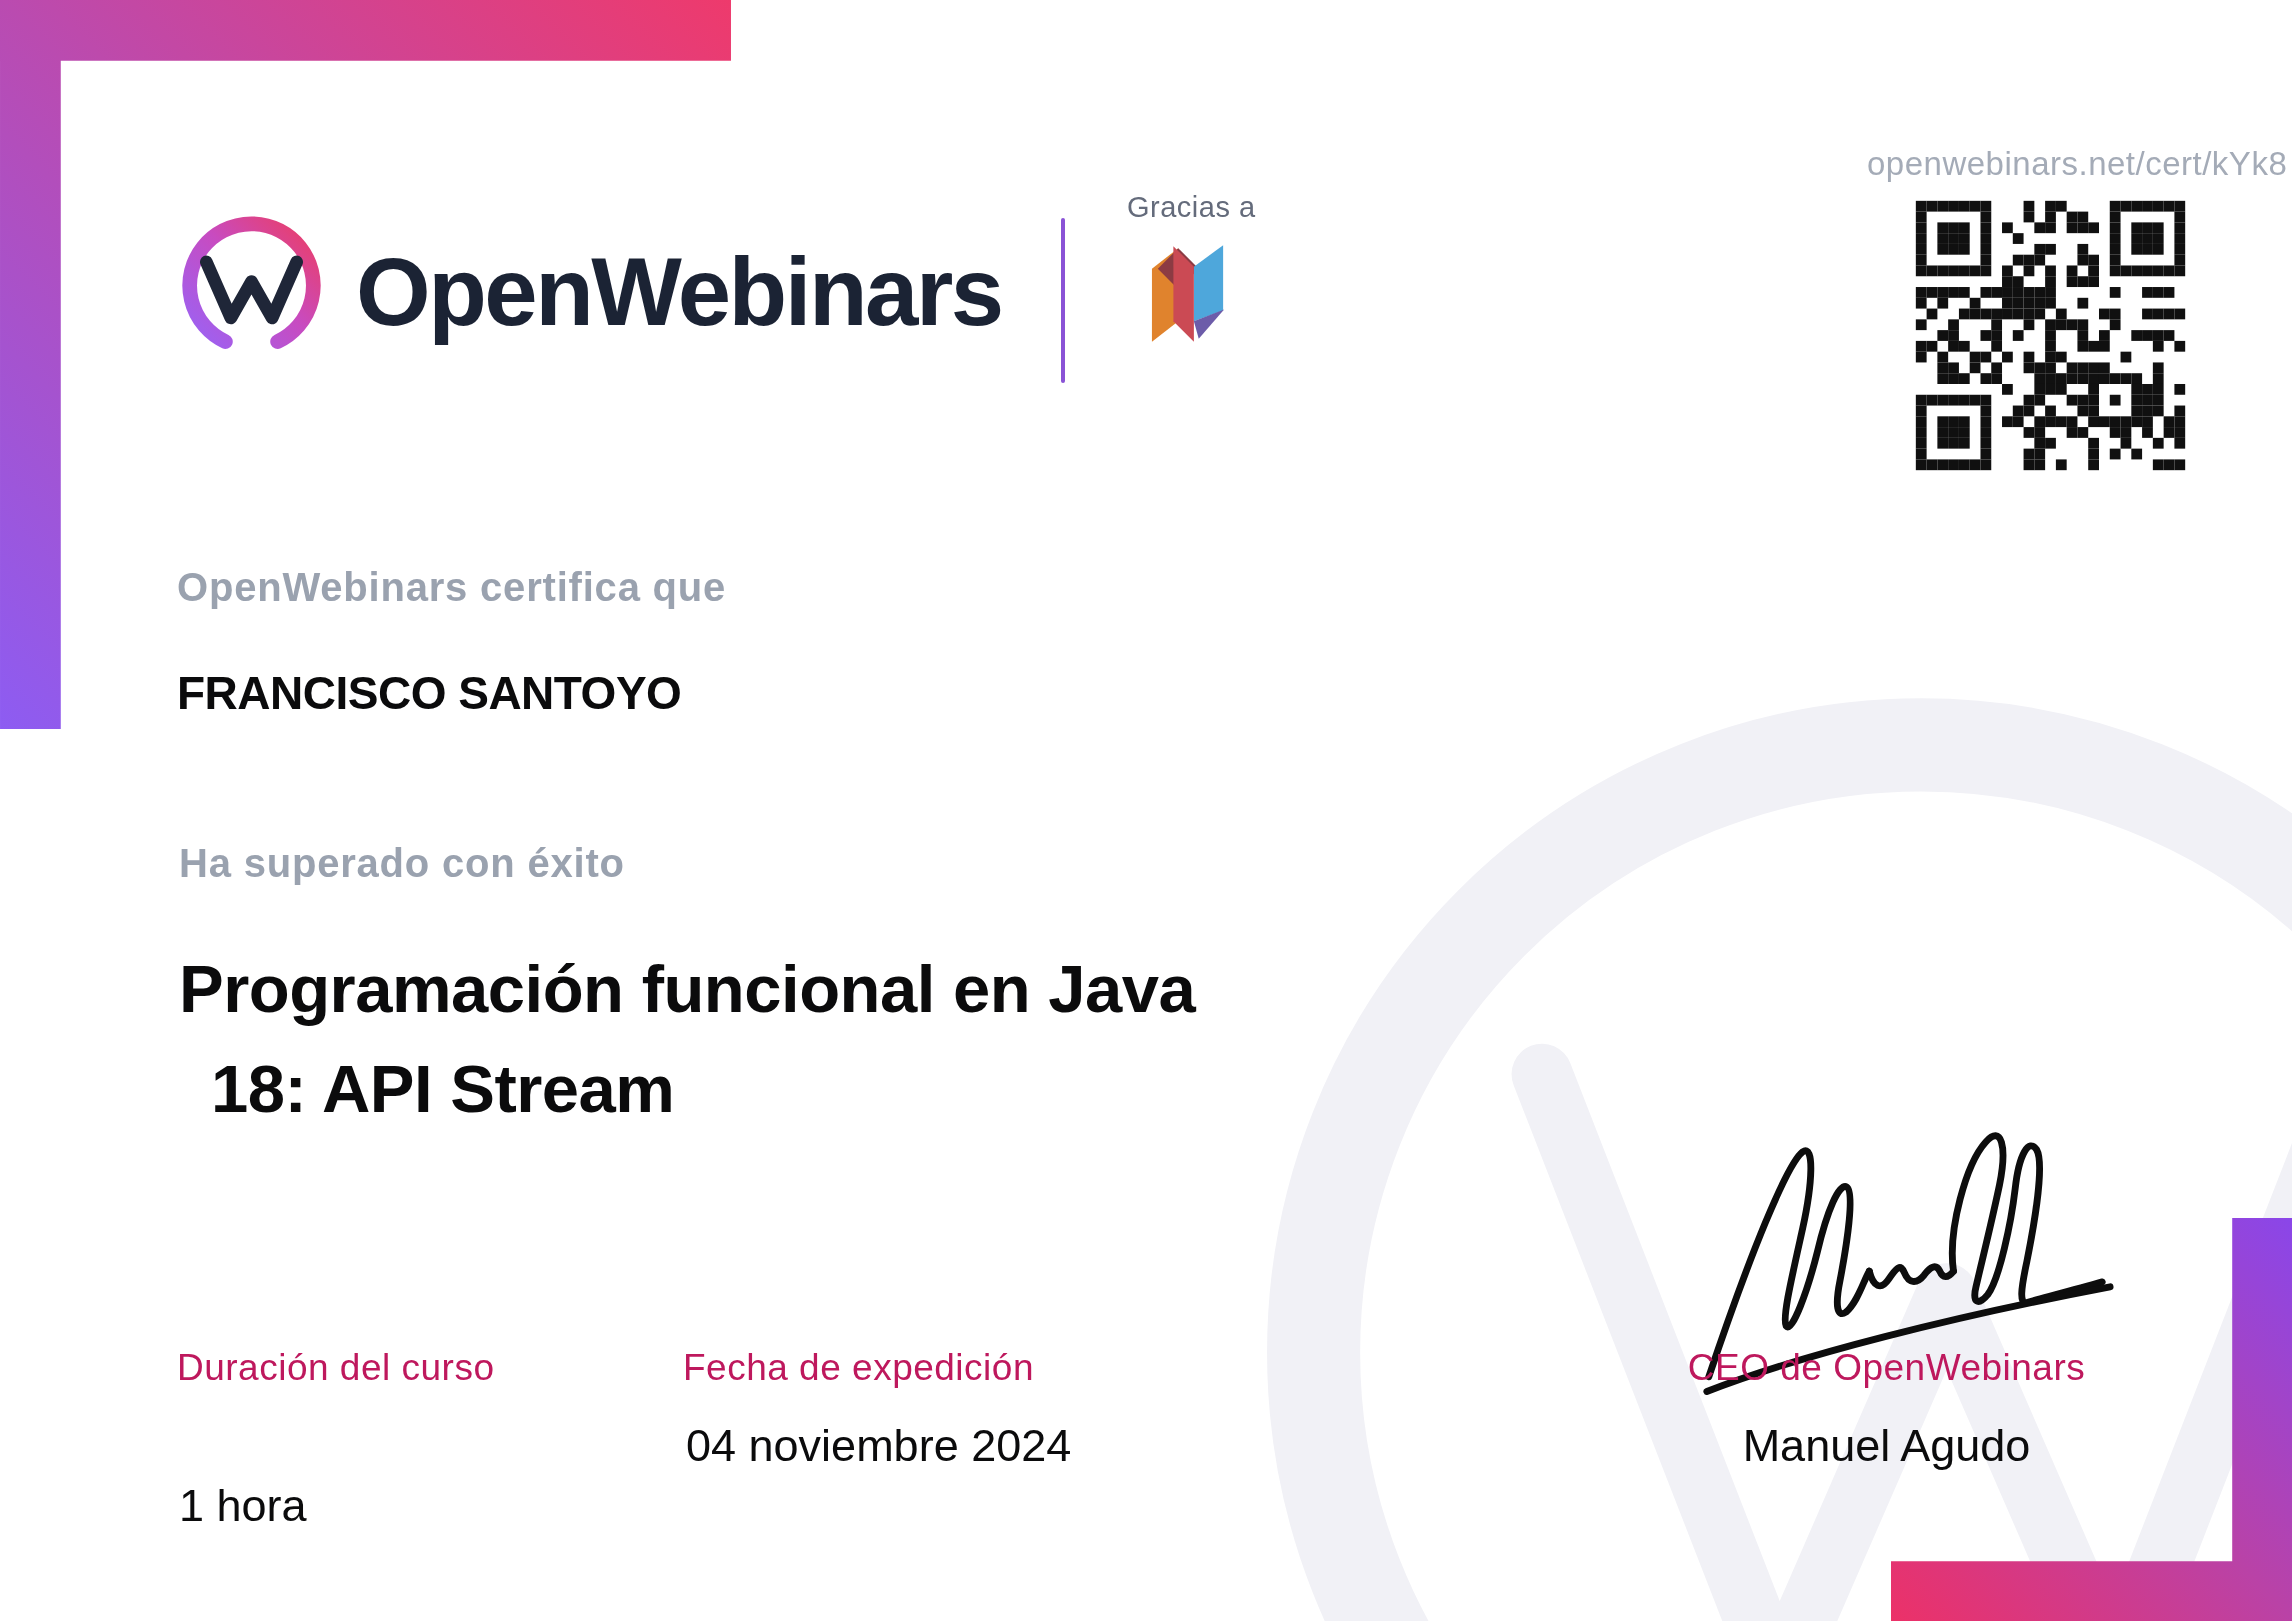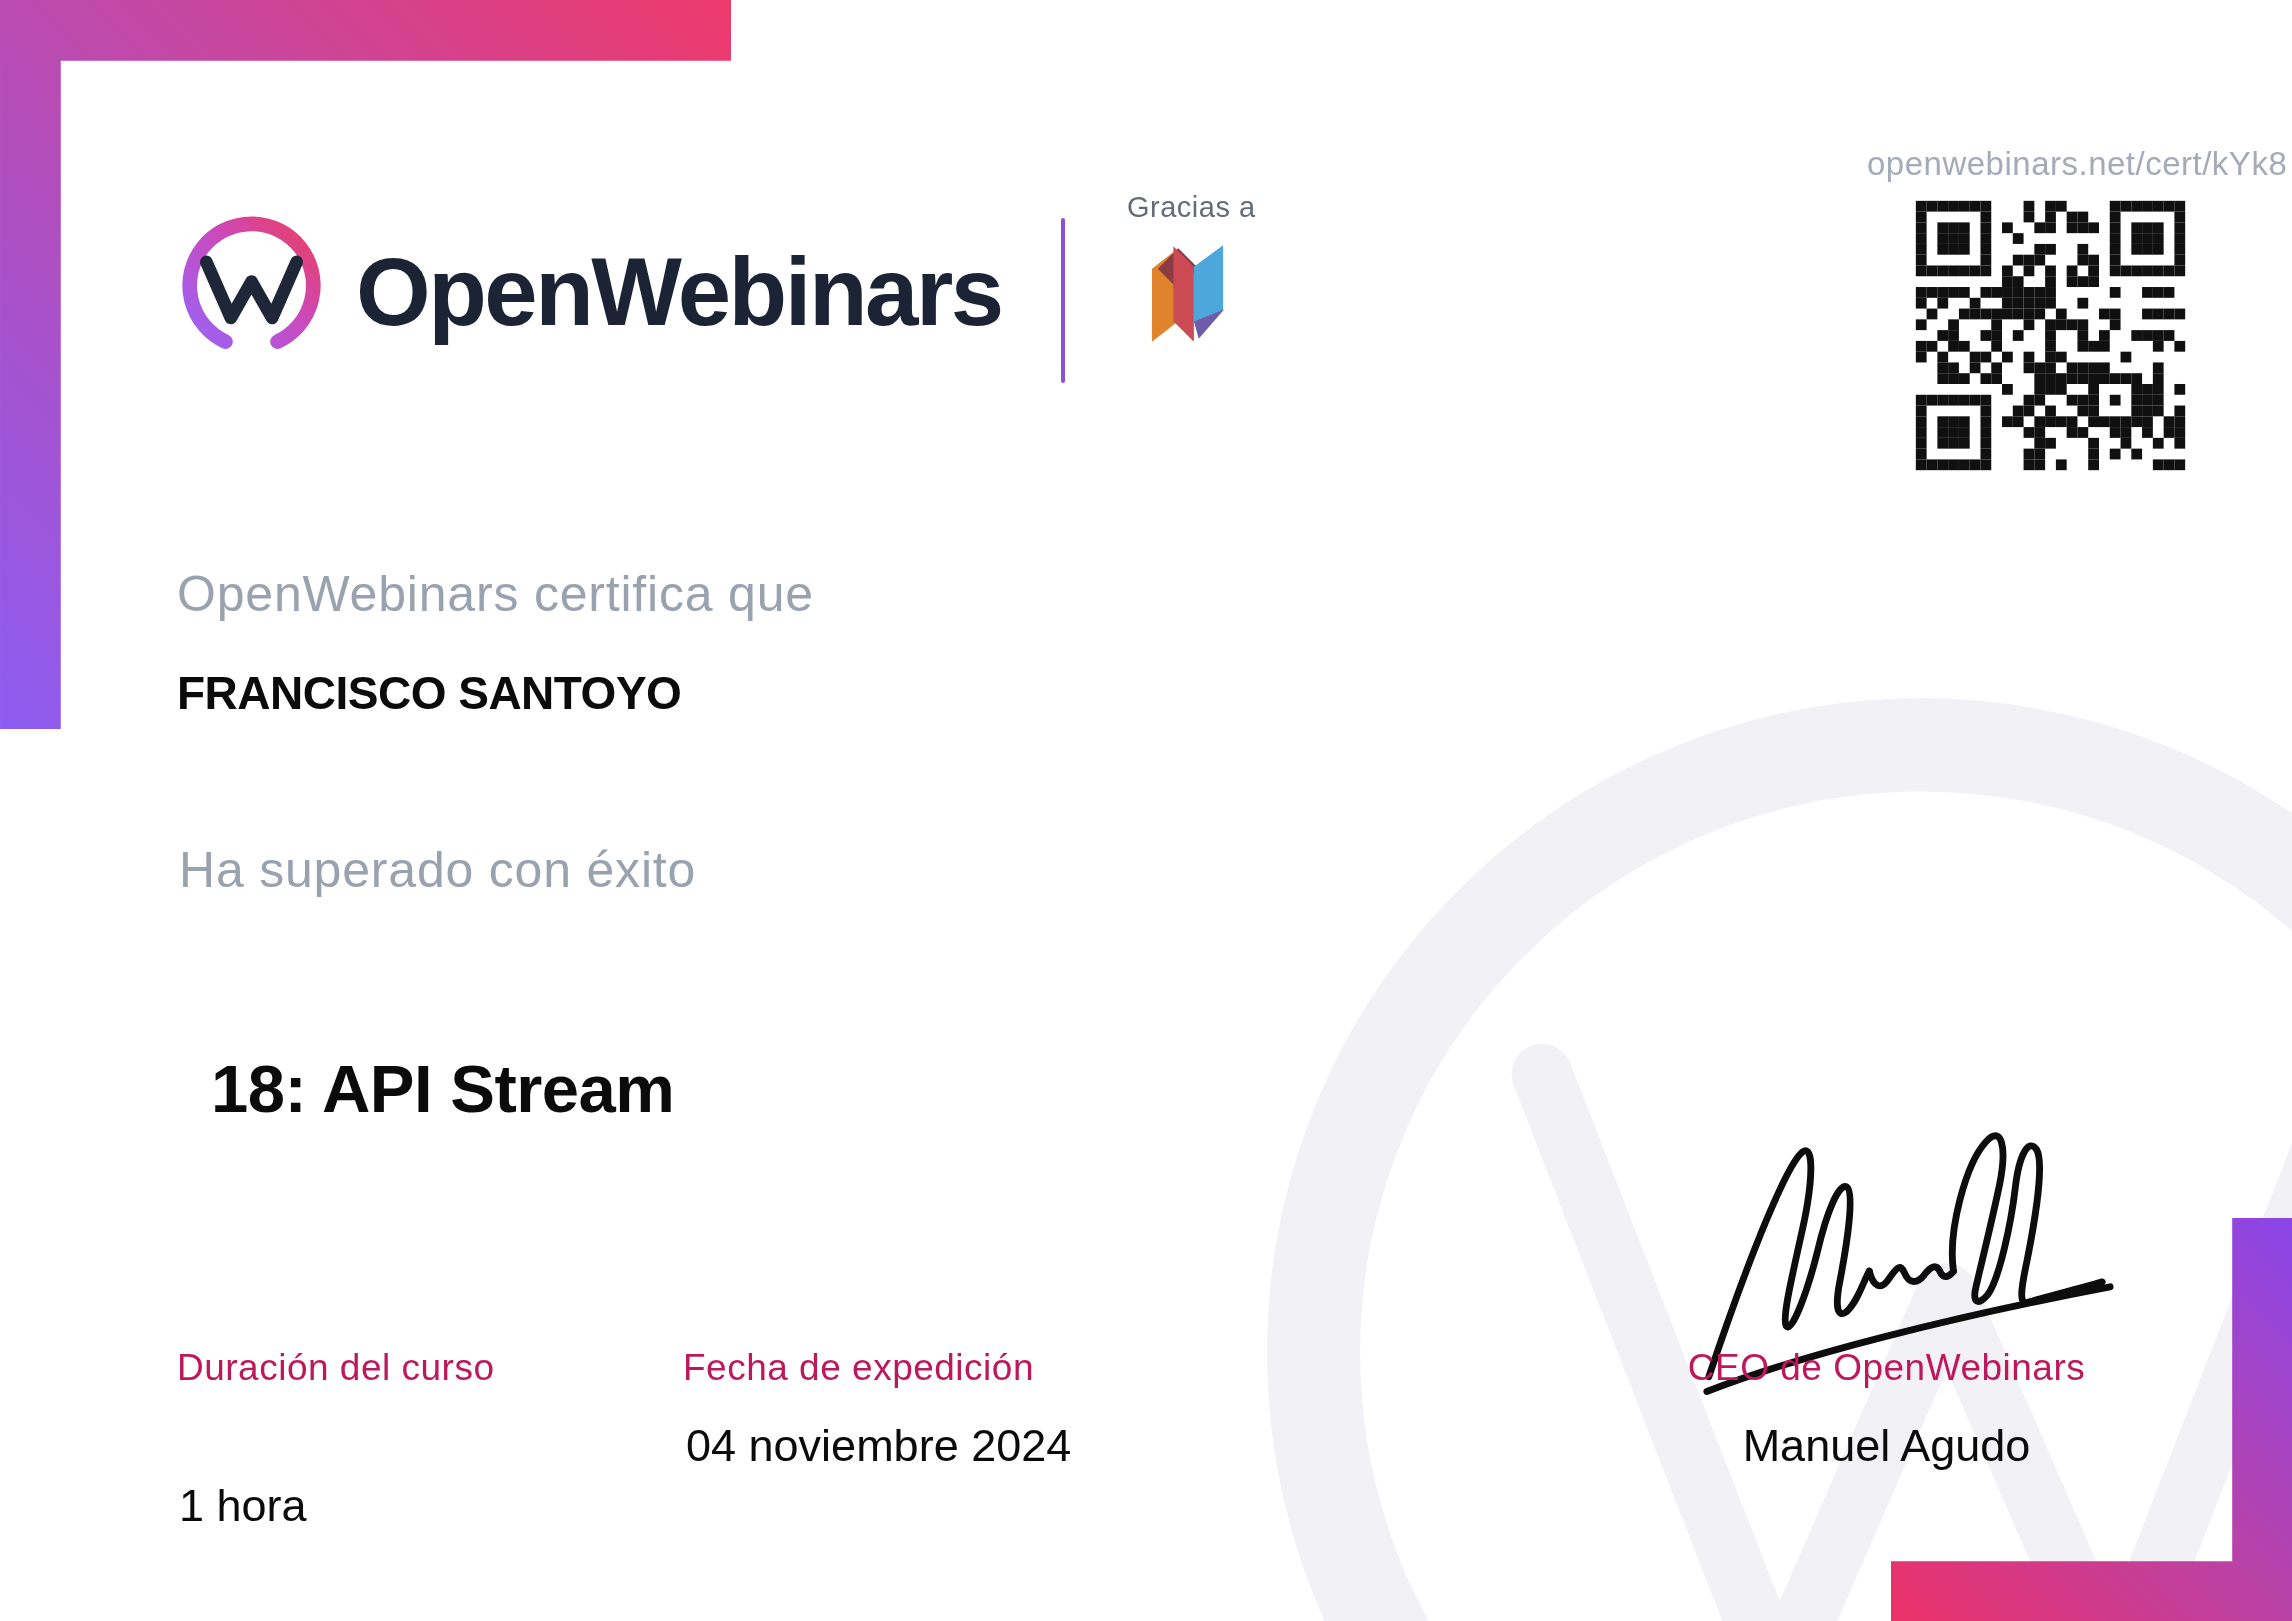--- a/index.html
+++ b/index.html
@@ -16,21 +16,21 @@
   
   .brand-wordmark{left:356px;top:244px;font-size:96px;line-height:96px;font-weight:700;
                   letter-spacing:-2.5px;color:#1B2334;}
   .header-divider{left:1061px;top:218px;width:3.9px;height:165px;background:#8A53D6;border-radius:2px;}
   .gracias{left:1127px;top:191px;font-size:29px;color:#646B7B;letter-spacing:0.5px;}
   .partner-wordmark{left:1237px;top:253px;font-size:92px;line-height:92px;font-weight:700;
                     letter-spacing:-2px;color:#26264F;}
   .cert-url{left:1867px;top:145px;width:392px;text-align:center;font-size:33px;color:#A4ABB7;letter-spacing:0.5px;}
 
   
-  .muted-line{color:#9AA2AF;font-size:50px;letter-spacing:0.8px;}
+  .muted-line{color:#9AA2AF;font-size:40px;letter-spacing:0.8px;font-weight:bold;}
   .certify-line{left:177px;top:565px;}
   .student-name{left:177px;top:666px;font-size:46px;font-weight:700;color:#0B0B0C;letter-spacing:-0.5px;}
   .passed-line{left:179px;top:841px;}
   .course-line{left:179px;font-size:67px;font-weight:600;color:#0B0B0C;letter-spacing:-0.5px;}
   .course-line-1{top:950px;}
   .course-line-2{top:1050px;margin-left:32px;}
 
   
   .foot-label{font-size:37px;color:#be185d;letter-spacing:0.5px;}
   .foot-value{font-size:45px;font-weight:500;color:#0B0B0C;}
@@ -409,20 +409,21 @@
       <rect x="151" y="272" width="11" height="11" fill="#101010"></rect>
       <rect x="184" y="272" width="11" height="11" fill="#101010"></rect>
       <rect x="250" y="272" width="11" height="11" fill="#101010"></rect>
       <rect x="261" y="272" width="11" height="11" fill="#101010"></rect>
       <rect x="272" y="272" width="11" height="11" fill="#101010"></rect>
     </svg>
 
   <div class="abs layer muted-line certify-line">OpenWebinars certifica que</div>
   <div class="abs layer student-name">FRANCISCO SANTOYO</div>
   <div class="abs layer muted-line passed-line">Ha superado con éxito</div>
+  <div class="abs layer course-line course-line-1">Programación funcional en Java</div>
   <div class="abs layer course-line course-line-2">18: API Stream</div>
 
   <div class="abs layer foot-label col-duration-label">Duración del curso</div>
   <div class="abs layer foot-value col-duration-value">1 hora</div>
 
   <div class="abs layer foot-label col-date-label">Fecha de expedición</div>
   <div class="abs layer foot-value col-date-value">04 noviembre 2024</div>
 
   <svg class="abs layer" width="431" height="323" viewBox="0 0 440 330" style="left:1691px;top:1093px;">
     <g fill="none" stroke="#0D0D0D" stroke-width="7" stroke-linecap="round">

